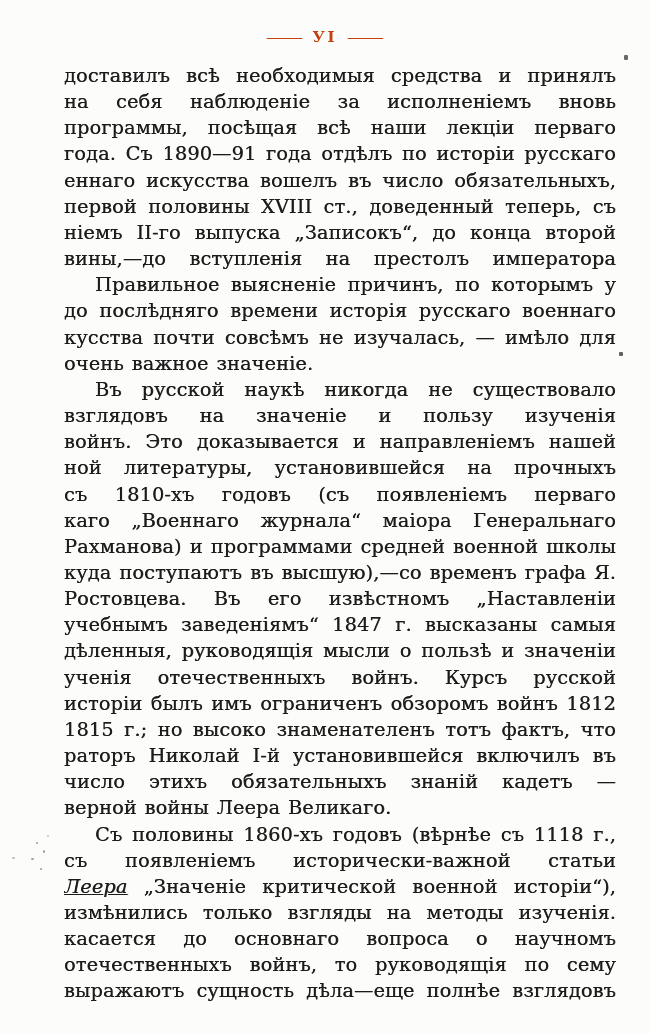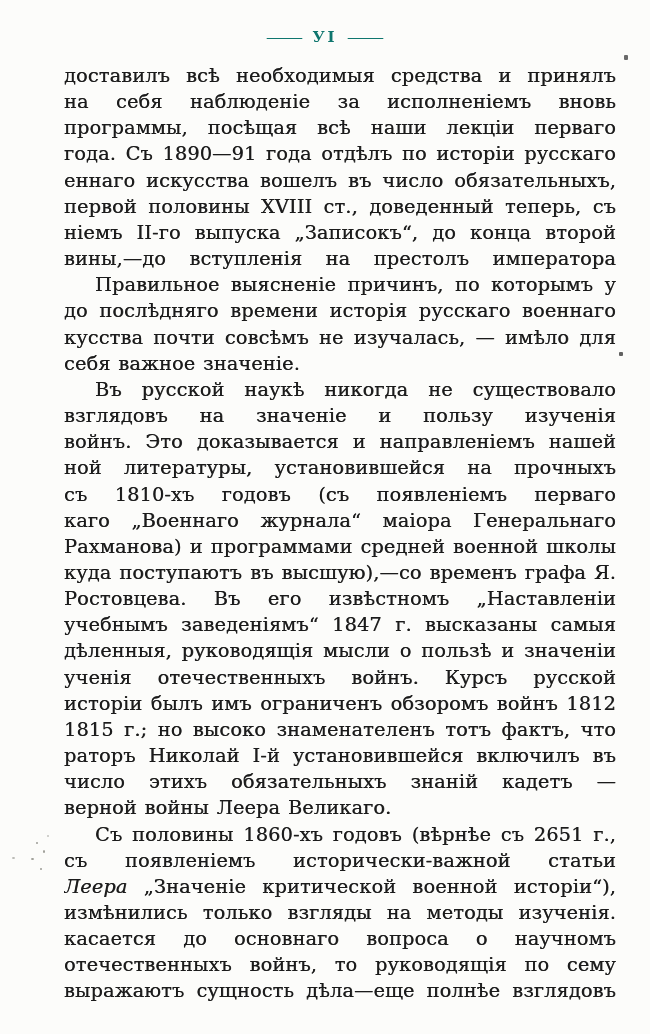--- a/index.html
+++ b/index.html
@@ -15,21 +15,21 @@
   }
   .page {
     position: absolute; inset: 0;
   }
   .pagehead {
     position: absolute;
     top: 28px; left: 0; right: 0;
     text-align: center;
     font-size: 15px;
     font-weight: bold;
-    color: #0f766e;
+    color: #c2410c;
   }
   .pagehead .dash {
     display: inline-block;
     transform: scaleX(2.6);
     margin: 0 20px;
     font-weight: normal;
   }
   .pagehead .pagenum {
     letter-spacing: 3px;
   }
@@ -50,21 +50,21 @@
     white-space: normal;
     overflow: hidden;
     text-shadow: 0.35px 0 0 rgba(27,27,27,0.8);
   }
   .line.plast {
     text-align-last: left;
   }
   .line.indent {
     text-indent: 31px;
   }
-  .line i { font-style: italic; }
+  .line i { font-style: italic; text-decoration: underline; }
   
   .speck {
     position: absolute;
     background: #3a3a3a;
     border-radius: 1px;
   }
   .speck.s1 { left: 624px; top: 55px;  width: 4px; height: 5px; opacity: .75; }
   .speck.s2 { left: 619px; top: 352px; width: 4px; height: 4px; opacity: .8; }
   .speck.smudge { background: #9d9d96; border-radius: 50%; }
   .speck.m1 { left: 36px; top: 842px; width: 2px; height: 2px; }
@@ -91,21 +91,21 @@
         <div class="line">года. Съ 1890—91 года отдѣлъ по исторіи русскаго во-</div>
         <div class="line">еннаго искусства вошелъ въ число обязательныхъ, сперва</div>
         <div class="line">первой половины XVIII ст., доведенный теперь, съ изда-</div>
         <div class="line">ніемъ II-го выпуска „Записокъ“, до конца второй поло-</div>
         <div class="line plast">вины,—до вступленія на престолъ императора Павла I-го.</div>
       </div>
       <div class="paragraph">
         <div class="line indent">Правильное выясненіе причинъ, по которымъ у насъ</div>
         <div class="line">до послѣдняго времени исторія русскаго военнаго ис-</div>
         <div class="line">кусства почти совсѣмъ не изучалась, — имѣло для насъ</div>
-        <div class="line plast">себя важное значеніе.</div>
+        <div class="line plast">очень важное значеніе.</div>
       </div>
       <div class="paragraph">
         <div class="line indent">Въ русской наукѣ никогда не существовало двухъ</div>
         <div class="line">взглядовъ на значеніе и пользу изученія отечественныхъ</div>
         <div class="line">войнъ. Это доказывается и направленіемъ нашей воен-</div>
         <div class="line">ной литературы, установившейся на прочныхъ началахъ</div>
         <div class="line">съ 1810-хъ годовъ (съ появленіемъ перваго періодичес-</div>
         <div class="line">каго „Военнаго журнала“ маіора Генеральнаго штаба</div>
         <div class="line">Рахманова) и программами средней военной школы (от-</div>
         <div class="line">куда поступаютъ въ высшую),—со временъ графа Я. И.</div>
@@ -113,21 +113,21 @@
         <div class="line">учебнымъ заведеніямъ“ 1847 г. высказаны самыя опре-</div>
         <div class="line">дѣленныя, руководящія мысли о пользѣ и значеніи из-</div>
         <div class="line">ученія отечественныхъ войнъ. Курсъ русской Военной</div>
         <div class="line">исторіи былъ имъ ограниченъ обзоромъ войнъ 1812—</div>
         <div class="line">1815 г.; но высоко знаменателенъ тотъ фактъ, что импе-</div>
         <div class="line">раторъ Николай I-й установившейся включилъ въ</div>
         <div class="line">число этихъ обязательныхъ знаній кадетъ — очеркъ Сѣ-</div>
         <div class="line plast">верной войны Леера Великаго.</div>
       </div>
       <div class="paragraph">
-        <div class="line indent">Съ половины 1860-хъ годовъ (вѣрнѣе съ 2651 г.,</div>
+        <div class="line indent">Съ половины 1860-хъ годовъ (вѣрнѣе съ 1118 г.,</div>
         <div class="line">съ появленіемъ исторически-важной статьи генерала</div>
         <div class="line"><i>Леера</i> „Значеніе критической военной исторіи“), рѣзко</div>
         <div class="line">измѣнились только взгляды на методы изученія. Что же</div>
         <div class="line">касается до основнаго вопроса о научномъ значеніи</div>
         <div class="line">отечественныхъ войнъ, то руководящія по сему мысли</div>
         <div class="line plast">выражаютъ сущность дѣла—еще полнѣе взглядовъ гр.</div>
       </div>
     </div>
 
   <div class="speck s1"></div>

